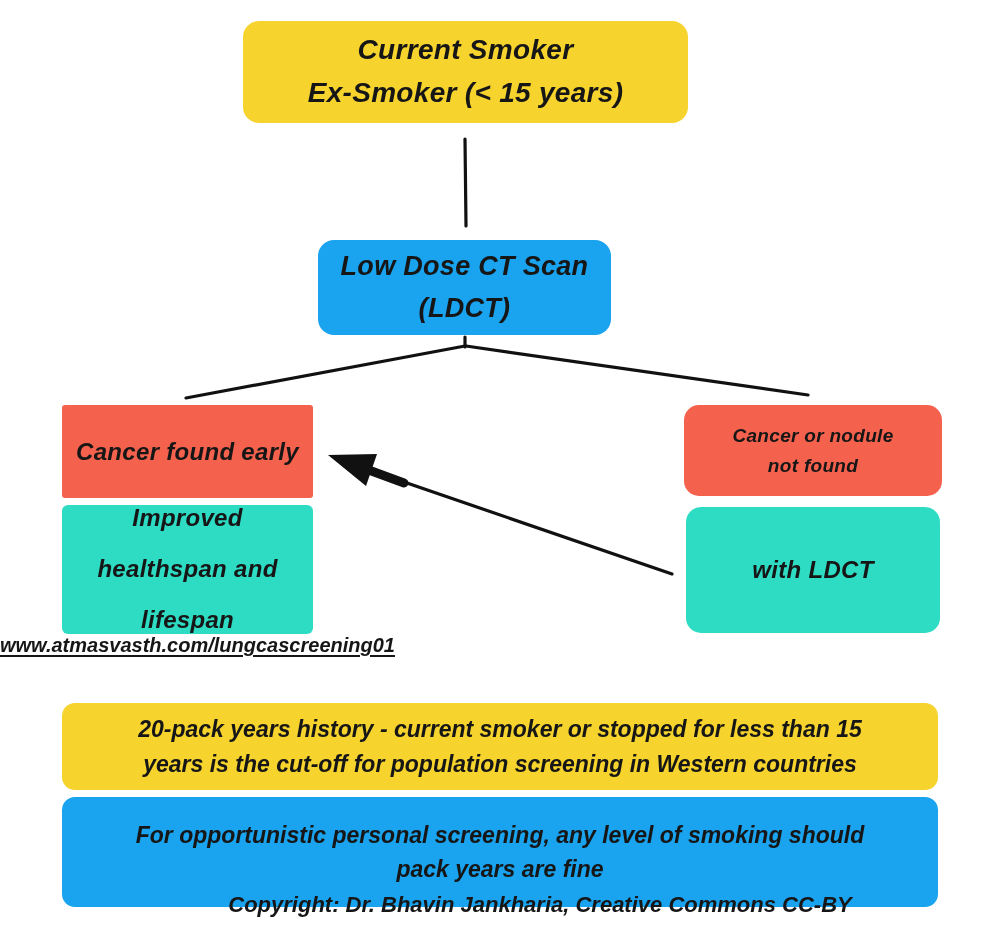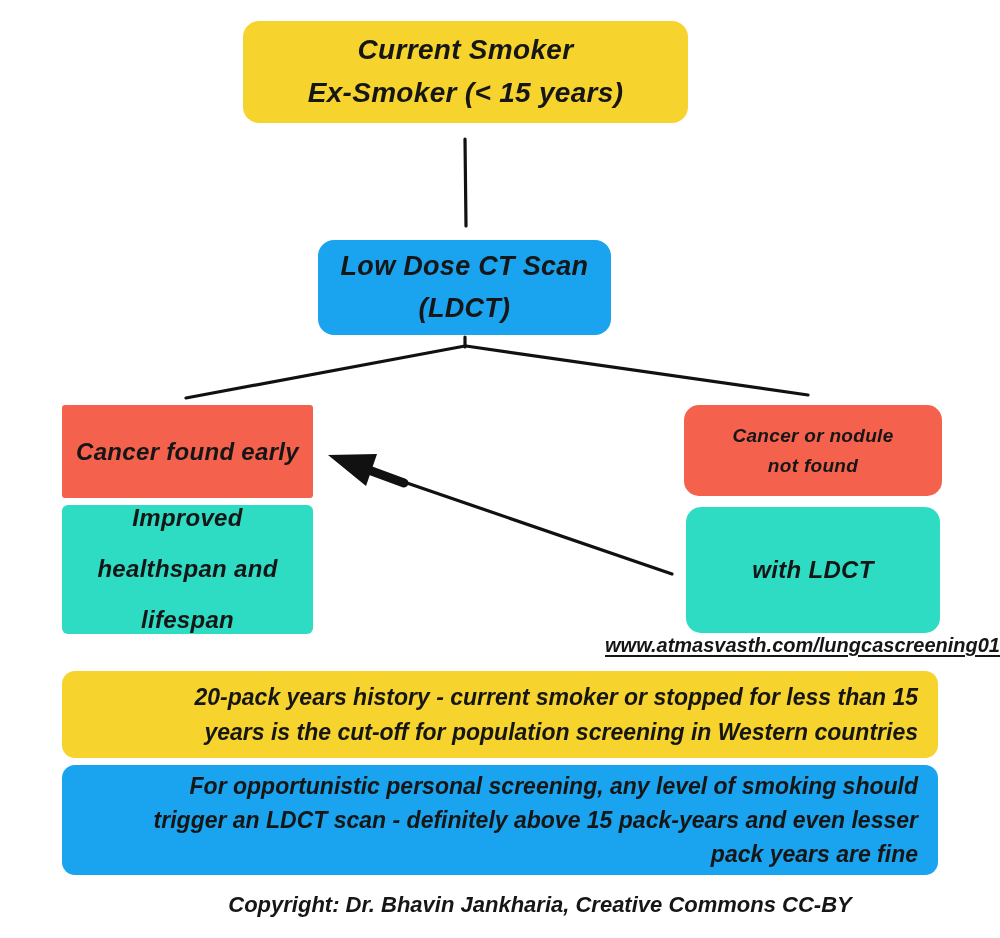--- a/index.html
+++ b/index.html
@@ -42,21 +42,21 @@
   .top-box      { left: 243px; top: 21px;  width: 445px; height: 102px; border-radius: 16px; font-size: 28px; line-height: 1.52; }
   .ldct-box     { left: 318px; top: 240px; width: 293px; height: 95px;  border-radius: 16px; font-size: 27px; line-height: 1.55; }
   .found-box    { left: 62px;  top: 405px; width: 251px; height: 93px;  border-radius: 3px; font-size: 24px; line-height: 1.4; }
   .notfound-box { left: 684px; top: 405px; width: 258px; height: 91px;  border-radius: 15px; font-size: 19px; line-height: 1.55; }
   .improved-box { left: 62px;  top: 505px; width: 251px; height: 129px; border-radius: 6px; font-size: 24px; line-height: 1.45; gap: 16px; }
   .annual-box   { left: 686px; top: 507px; width: 254px; height: 126px; border-radius: 15px; font-size: 24px; line-height: 1.55; }
 
   .url-line {
     position: absolute;
     left: 0; top: 634px; width: 100%;
-    text-align: right;
+    text-align: left;
     font-size: 20px;
     font-weight: bold;
     font-style: italic;
   }
   .url-line .url-text {
     text-decoration: underline;
     text-underline-offset: 3px;
     cursor: pointer;
     color: var(--color-text, #161616);
   }
@@ -68,21 +68,22 @@
     border-radius: 13px;
     font-weight: bold;
     font-style: italic;
     font-size: 23px;
     line-height: 1.48;
     padding: 6px 20px;
     box-sizing: border-box;
     display: flex;
     flex-direction: column;
     justify-content: center;
-    text-align: right;
+    text-align: center;
+    margin-top: 32px;
   }
   .population-note    { top: 671px; height: 87px; }
   .opportunistic-note { top: 765px; height: 110px; }
 
   .copyright {
     position: absolute;
     left: 0; top: 892px; width: 100%;
     text-align: center;
     font-size: 22px;
     font-weight: bold;
@@ -140,19 +141,18 @@
     <span class="url-text">www.atmasvasth.com/lungcascreening01</span>
   </div>
 
   <div class="note fill-yellow population-note">
     <span>20-pack years history - current smoker or stopped for less than 15</span>
     <span>years is the cut-off for population screening in Western countries</span>
   </div>
 
   <div class="note fill-blue opportunistic-note">
     <span>For opportunistic personal screening, any level of smoking should</span>
-    <span>trigger an LDCT scan - definitely above 15 pack-years and even lesser</span>
     <span>pack years are fine</span>
   </div>
 
   <div class="copyright">Copyright: Dr. Bhavin Jankharia, Creative Commons CC-BY</div>
 
 </div>
 
 </body></html>

